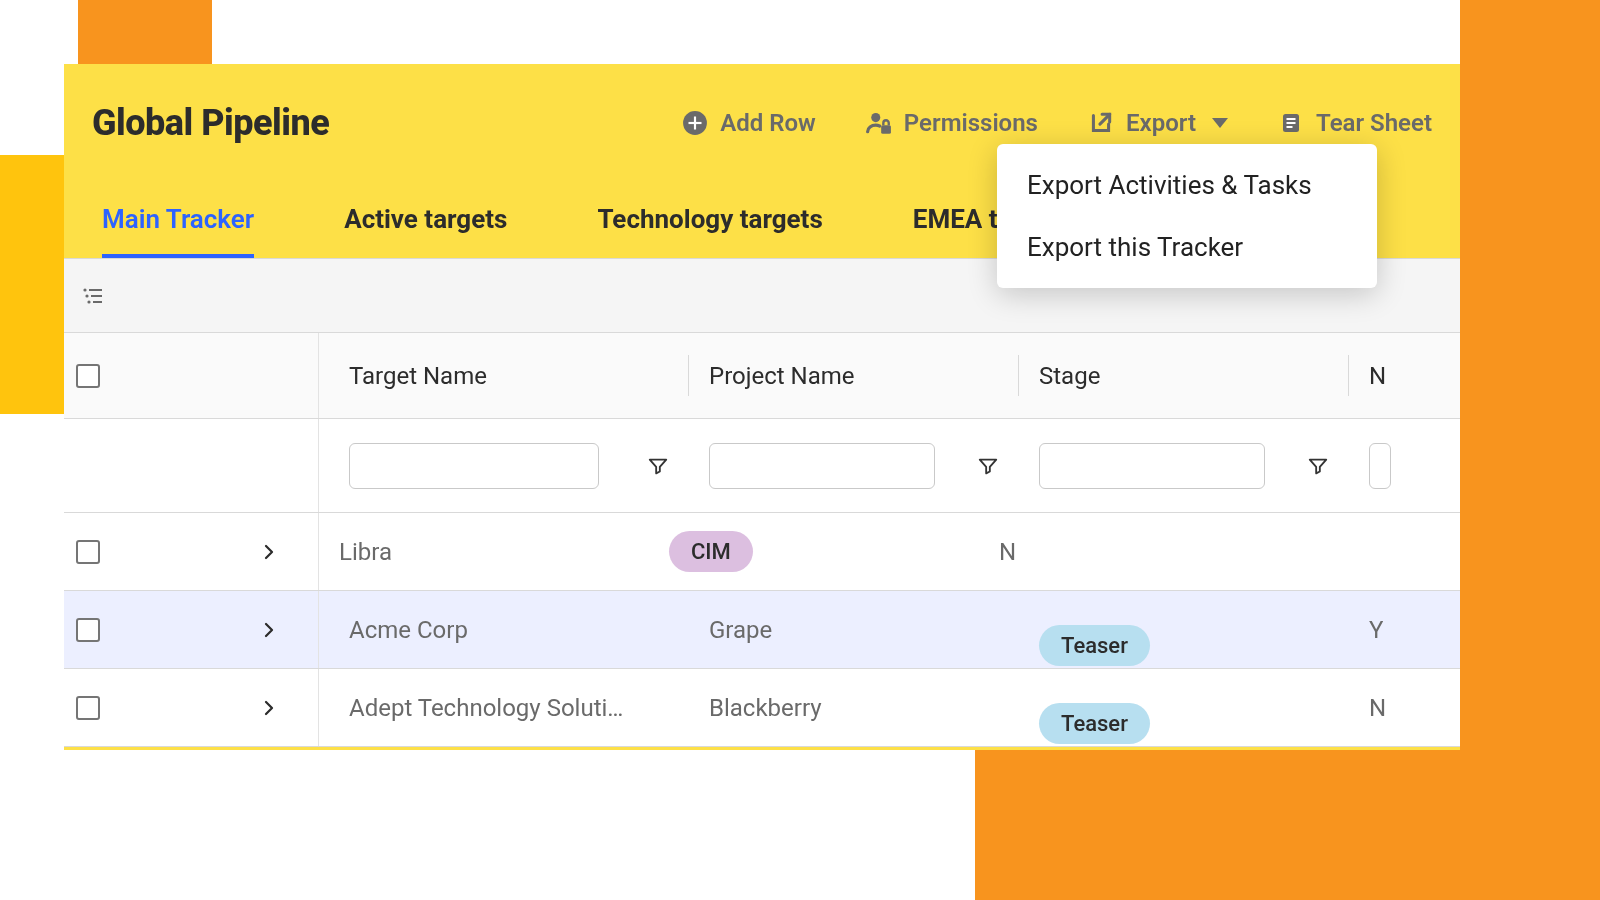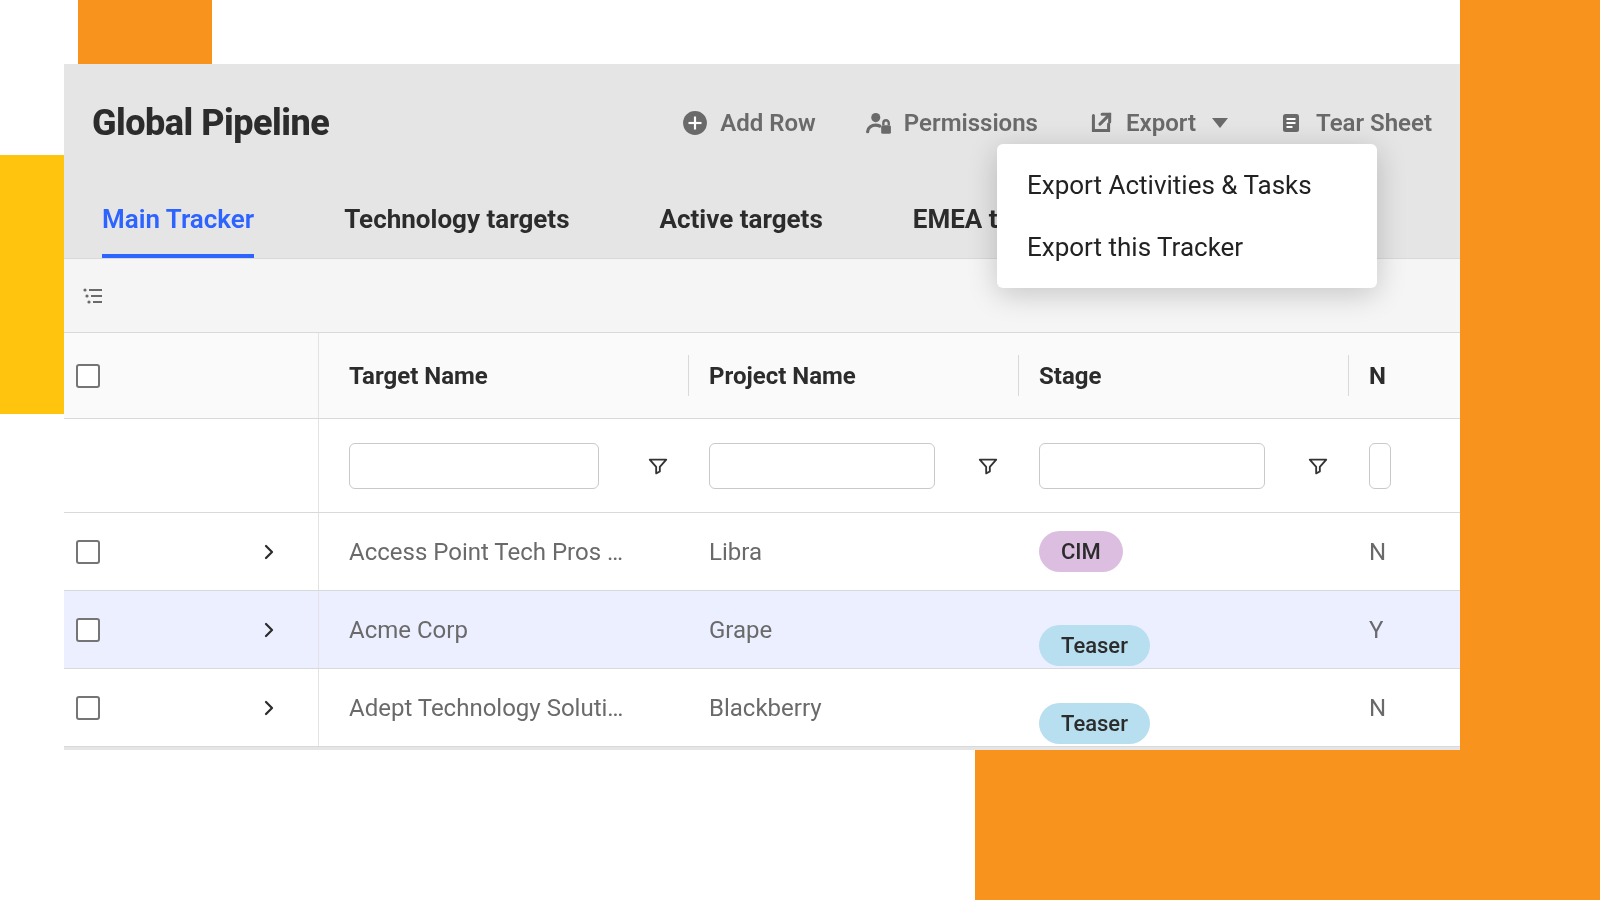--- a/index.html
+++ b/index.html
@@ -4,21 +4,21 @@
 <style>
   * { box-sizing: border-box; margin: 0; padding: 0; }
   html, body { width: 1600px; height: 900px; font-family: -apple-system, BlinkMacSystemFont, "Segoe UI", Roboto, Arial, sans-serif; background: #fff; overflow: hidden; }
   .stage { position: relative; width: 1600px; height: 900px; background: #fff; }
   
   .deco-orange-top { position: absolute; top: 0; left: 78px; width: 134px; height: 64px; background: #f8941e; }
   .deco-yellow-left { position: absolute; top: 155px; left: 0; width: 64px; height: 259px; background: #ffc40d; }
   .deco-orange-right { position: absolute; top: 0; right: 0; width: 140px; height: 900px; background: #f8941e; }
   .deco-orange-bottom { position: absolute; bottom: 0; left: 975px; right: 0; height: 150px; background: #f8941e; }
 
-  .app { position: absolute; top: 64px; left: 64px; right: 140px; bottom: 150px; background: #e5e5e5; overflow: hidden; }
+  .app { position: absolute; top: 64px; left: 64px; right: 140px; bottom: 150px; background: #fde047; overflow: hidden; }
 
   
   .header { display: flex; align-items: center; padding: 28px 28px 0 28px; height: 90px; }
   .page-title { font-size: 36px; font-weight: 800; color: #2c2c2c; letter-spacing: -0.5px; }
   .header-actions { margin-left: auto; display: flex; align-items: center; gap: 50px; color: #6a6a6a; }
   .hdr-btn { display: flex; align-items: center; gap: 12px; font-size: 24px; font-weight: 600; color: #6a6a6a; cursor: pointer; }
   .hdr-btn svg { fill: #6a6a6a; }
   .icon24 { width: 26px; height: 26px; display: inline-flex; align-items: center; justify-content: center; }
   .caret { width: 0; height: 0; border-left: 8px solid transparent; border-right: 8px solid transparent; border-top: 10px solid #6a6a6a; margin-left: 4px; }
 
@@ -40,21 +40,21 @@
 
   .col { padding: 0 20px; display: flex; align-items: center; height: 100%; position: relative; }
   .col-check { width: 255px; flex: 0 0 255px; border-right: 1px solid #e3e3e3; gap: 100px; padding-left: 12px; }
   .col-target { width: 370px; flex: 0 0 370px; padding-left: 30px; }
   .col-project { width: 330px; flex: 0 0 330px; }
   .col-stage { width: 330px; flex: 0 0 330px; }
   .col-last { flex: 1; }
 
   .coldiv { position: absolute; right: 0; top: 22px; bottom: 22px; width: 1px; background: #d9d9d9; }
 
-  .th { font-size: 24px; font-weight: 700; color: #2c2c2c; text-align: right; }
+  .th { font-size: 24px; font-weight: 400; color: #2c2c2c; text-align: right; }
   .td { font-size: 24px; color: #6a6a6a; white-space: nowrap; overflow: hidden; text-overflow: ellipsis; }
 
   .filter-input { width: 78%; height: 46px; border: 1px solid #c9c9c9; border-radius: 6px; padding: 0 10px; font-size: 20px; }
   .filter-icon { margin-left: auto; color: #555; }
 
   .checkbox { width: 24px; height: 24px; border: 2.5px solid #757575; border-radius: 3px; background: #fff; display: inline-block; }
   .chev-right { font-size: 22px; color: #2c2c2c; margin-left: auto; margin-right: 20px; font-weight: 700; }
 
   .pill { display: inline-flex; align-items: center; justify-content: center; border-radius: 999px; padding: 8px 22px; font-size: 22px; font-weight: 500; color: #2c2c2c; }
   .pill-cim { background: #dcbfe0; }
@@ -131,22 +131,22 @@
       </div>
     </div>
 
     <div class="dropdown">
       <div class="dropdown-item">Export Activities &amp; Tasks</div>
       <div class="dropdown-item">Export this Tracker</div>
     </div>
 
     <div class="tabs">
       <div class="tab active">Main Tracker</div>
+      <div class="tab">Active targets</div>
       <div class="tab">Technology targets</div>
-      <div class="tab">Active targets</div>
       <div class="tab">EMEA targets</div>
     </div>
 
     <div class="group-bar">
       <span class="icon24">
         <svg viewBox="0 0 24 24" width="24" height="24">
             <circle cx="4" cy="6" r="1.6" fill="#6a6a6a"></circle>
             <rect x="8" y="5" width="13" height="2" fill="#6a6a6a"></rect>
             <circle cx="6" cy="12" r="1.6" fill="#6a6a6a"></circle>
             <rect x="10" y="11" width="11" height="2" fill="#6a6a6a"></rect>
@@ -213,23 +213,20 @@
       <div id="rows-mount">
           <div class="grid-row">
             <div class="col col-check">
               <span class="checkbox"></span>
               <span class="chev-right">
                 <svg viewBox="0 0 24 24" width="18" height="18">
                   <path d="M8 4l8 8-8 8" fill="none" stroke="#2c2c2c" stroke-width="3" stroke-linecap="round" stroke-linejoin="round"></path>
                 </svg>
               </span>
             </div>
-            <div class="col col-target">
-              <span class="td">Access Point Tech Pros …</span>
-            </div>
             <div class="col col-project">
               <span class="td">Libra</span>
             </div>
             <div class="col col-stage">
               <span class="pill pill-cim">CIM</span>
             </div>
             <div class="col col-last">
               <span class="td">N</span>
             </div>
           </div>

